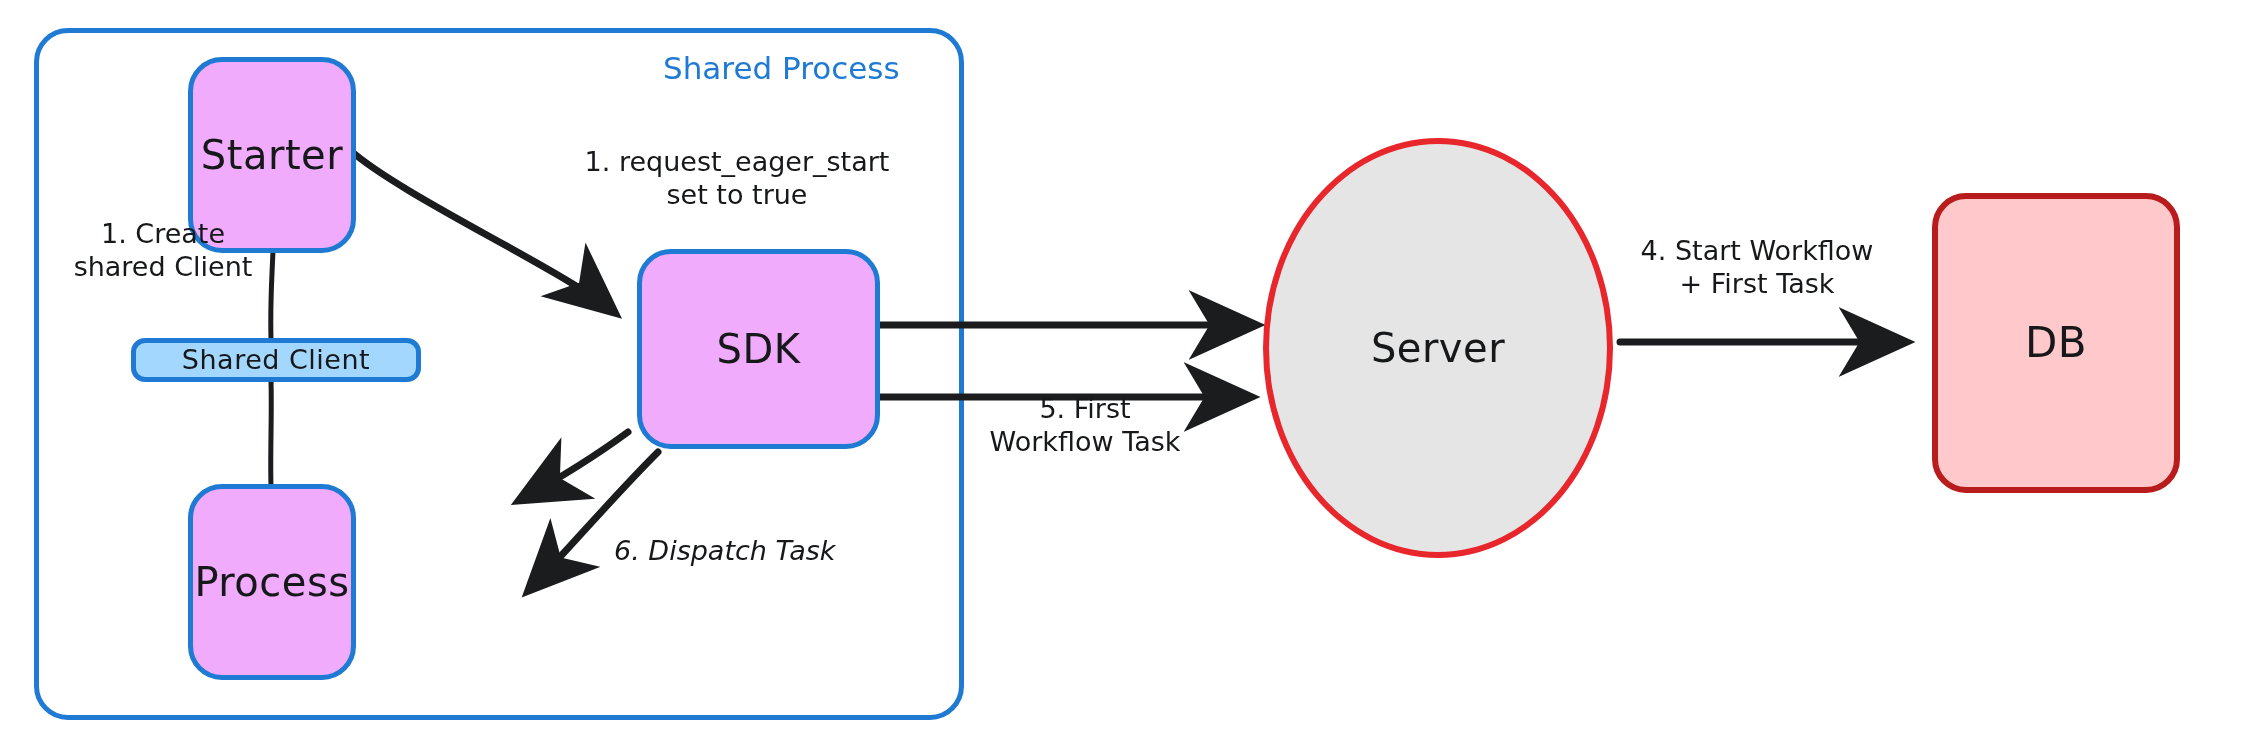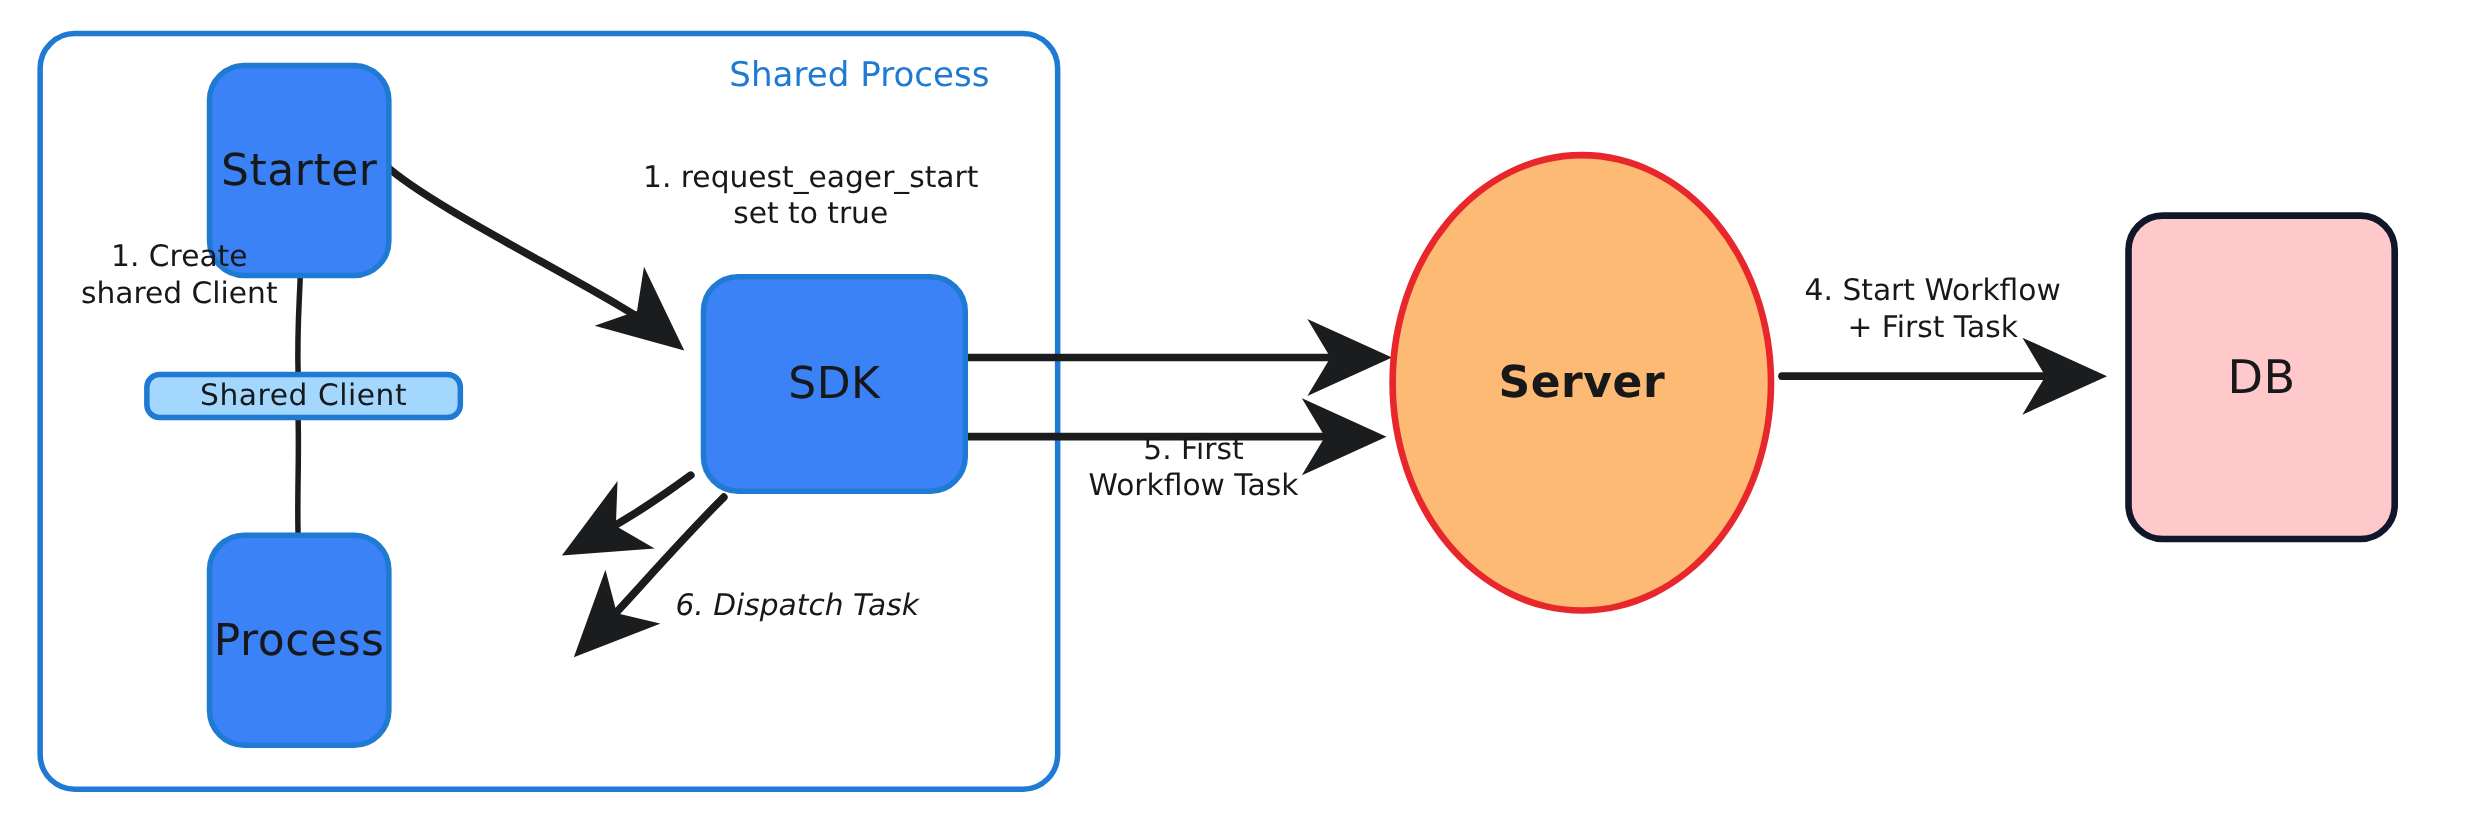--- a/index.html
+++ b/index.html
@@ -26,39 +26,38 @@
   .shape {
     position: absolute;
     box-sizing: border-box;
     display: flex;
     align-items: center;
     justify-content: center;
     text-align: center;
   }
 
   .blue-box {
-    background: #3b82f6;
+    background: #f0abfc;
     border: 5px solid #1f7ad4;
     border-radius: 34px;
   }
   .blue-pill {
     background: #a3d7fd;
     border: 5px solid #1f7ad4;
     border-radius: 14px;
   }
   .red-box {
     background: #ffc9cb;
-    border: 6px solid #0f172a;
+    border: 6px solid #b91c1c;
     border-radius: 34px;
   }
   .red-ellipse {
-    background: #fdba74;
+    background: #e5e5e5;
     border: 6px solid #e8272c;
     border-radius: 50%;
-    font-weight: bold;
   }
 
   .container-box {
     position: absolute;
     box-sizing: border-box;
     background: transparent;
     border: 5px solid #1f7ad4;
     border-radius: 34px;
   }
 
@@ -160,21 +159,21 @@
   </div>
 
   <div class="edge-label" style="left:38px; top:218px; width:250px;">1. Create
 shared Client</div>
 
   <div class="edge-label" style="left:527px; top:146px; width:420px;">1. request_eager_start
 set to true</div>
 
 
 
-  <div class="edge-label" style="left:1607px; top:235px; width:300px;margin-top:14px;">4. Start Workflow
+  <div class="edge-label" style="left:1607px; top:235px; width:300px;">4. Start Workflow
 + First Task</div>
 
   <div class="edge-label" style="left:955px; top:393px; width:260px;">5. First
 Workflow Task</div>
 
   <div class="edge-label" style="left:614px; top:535px; width:290px; text-align:left;font-style:italic;">6. Dispatch Task</div>
 
 </div>
 
 </body></html>

